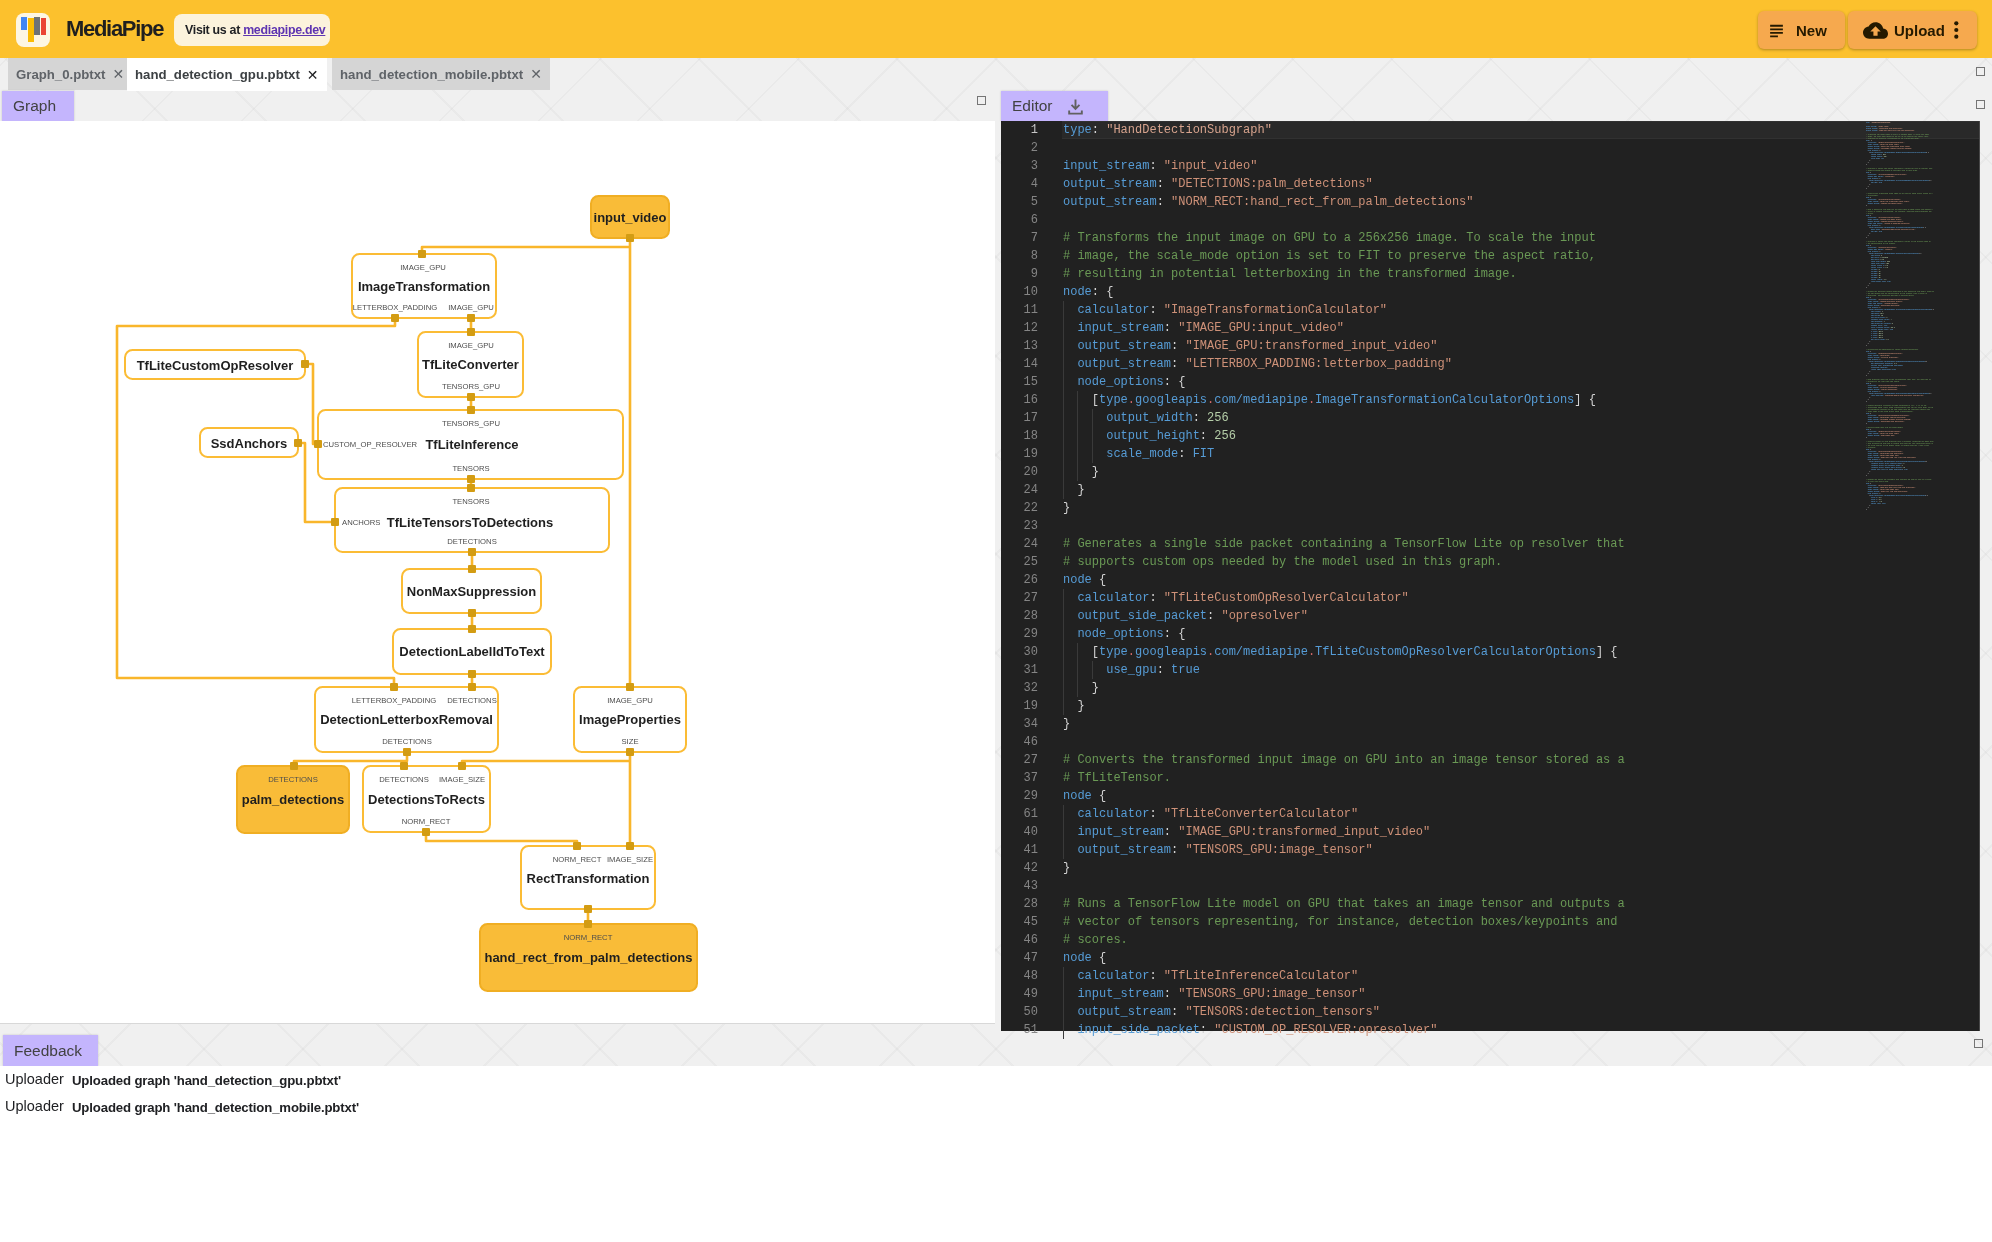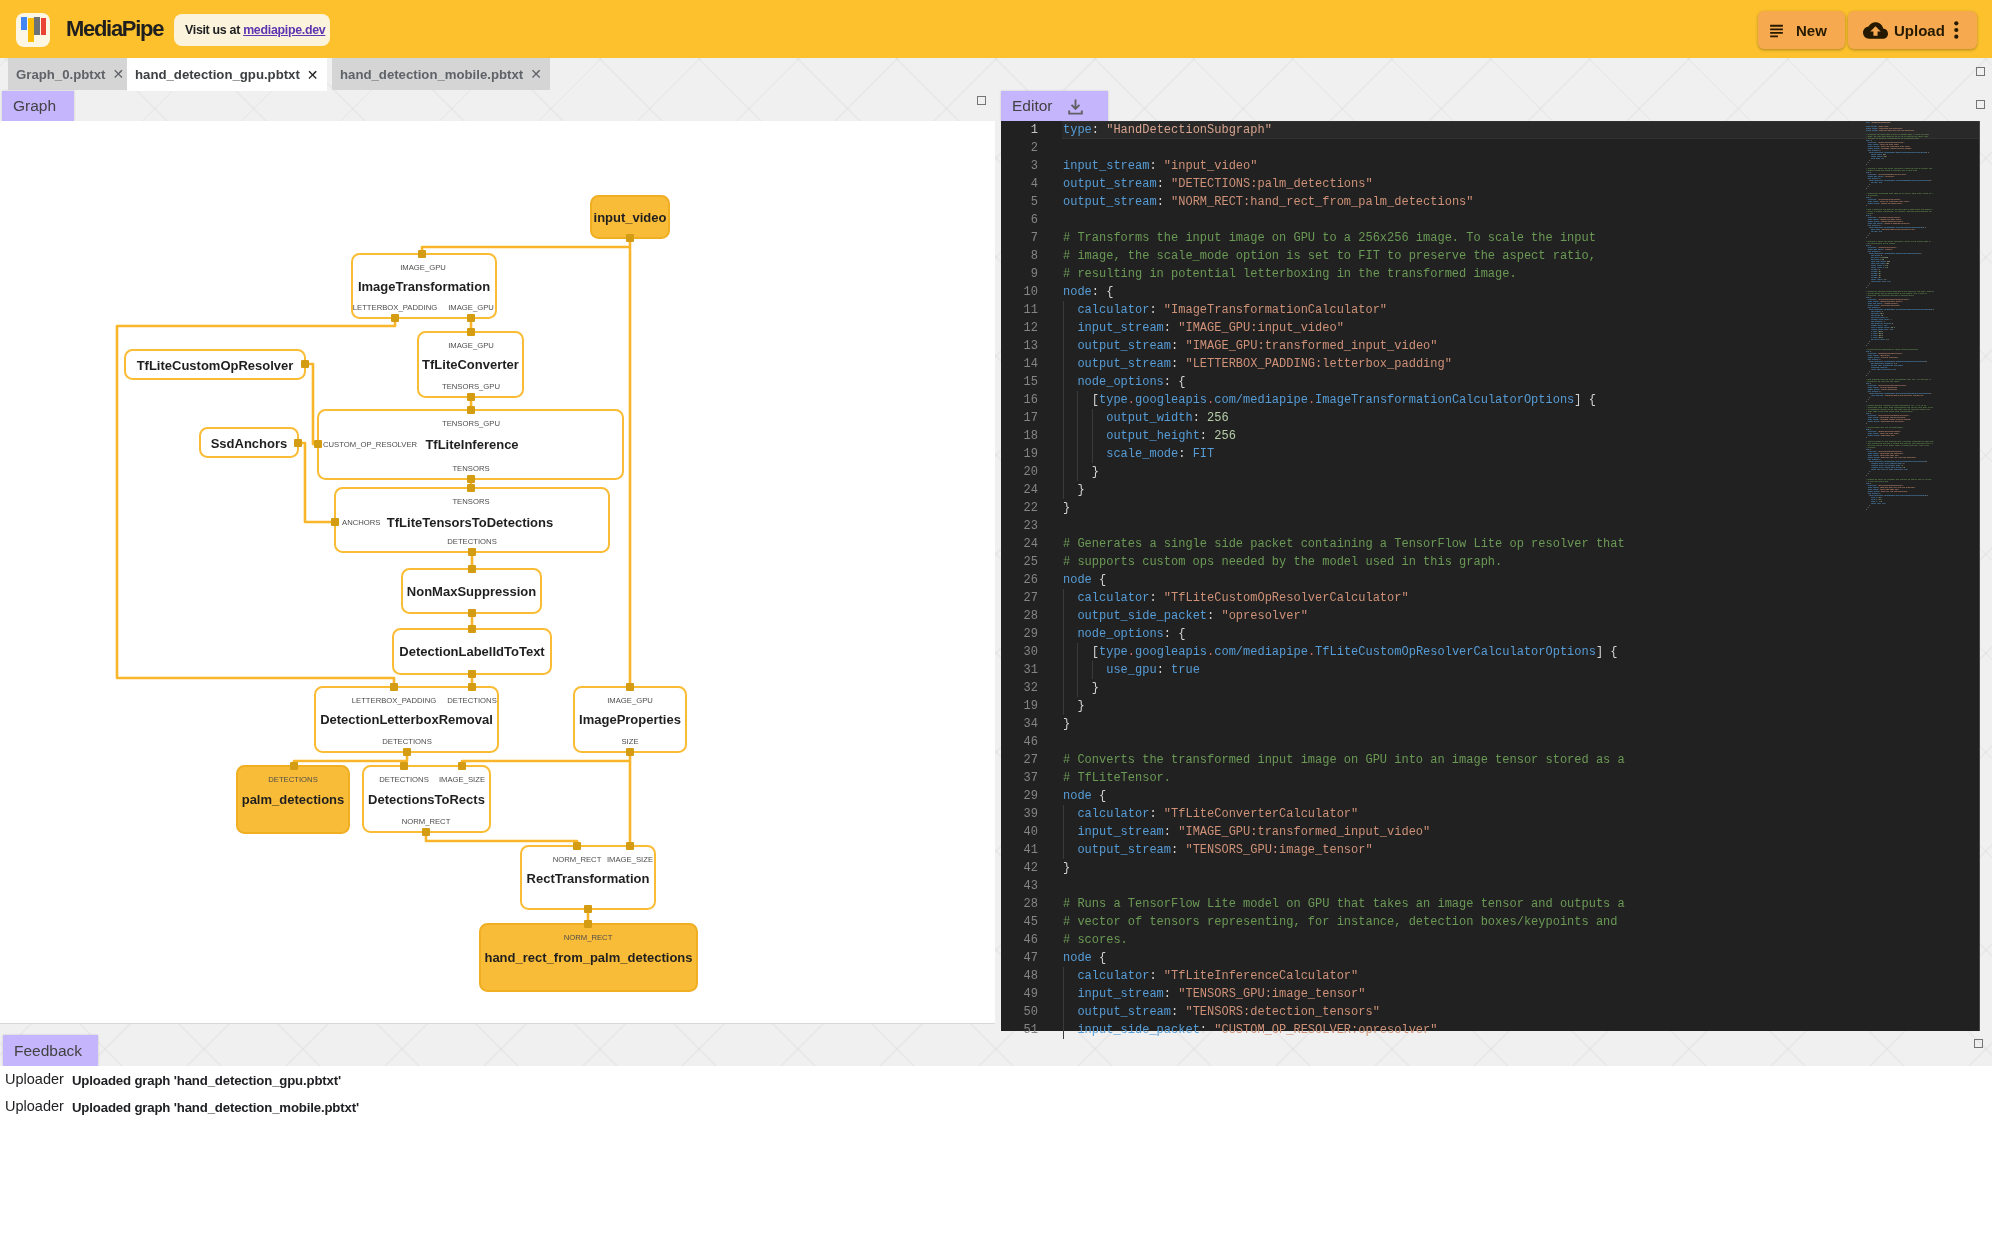--- a/index.html
+++ b/index.html
@@ -240,21 +240,21 @@
       <div>29</div>
       <div>30</div>
       <div>31</div>
       <div>32</div>
       <div>19</div>
       <div>34</div>
       <div>46</div>
       <div>27</div>
       <div>37</div>
       <div>29</div>
-      <div>39</div>
+      <div>61</div>
       <div>40</div>
       <div>41</div>
       <div>42</div>
       <div>43</div>
       <div>28</div>
       <div>45</div>
       <div>46</div>
       <div>47</div>
       <div>48</div>
       <div>49</div>

